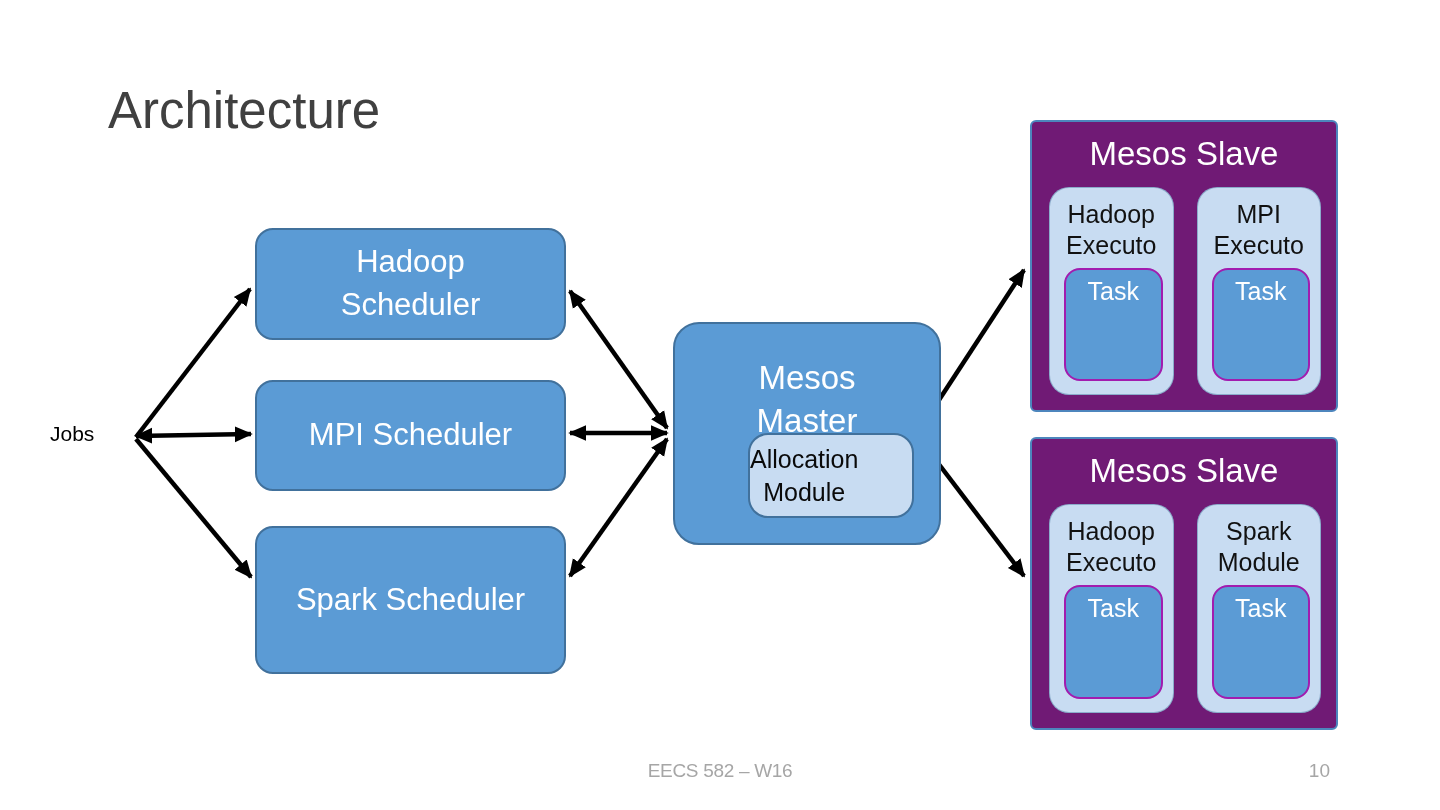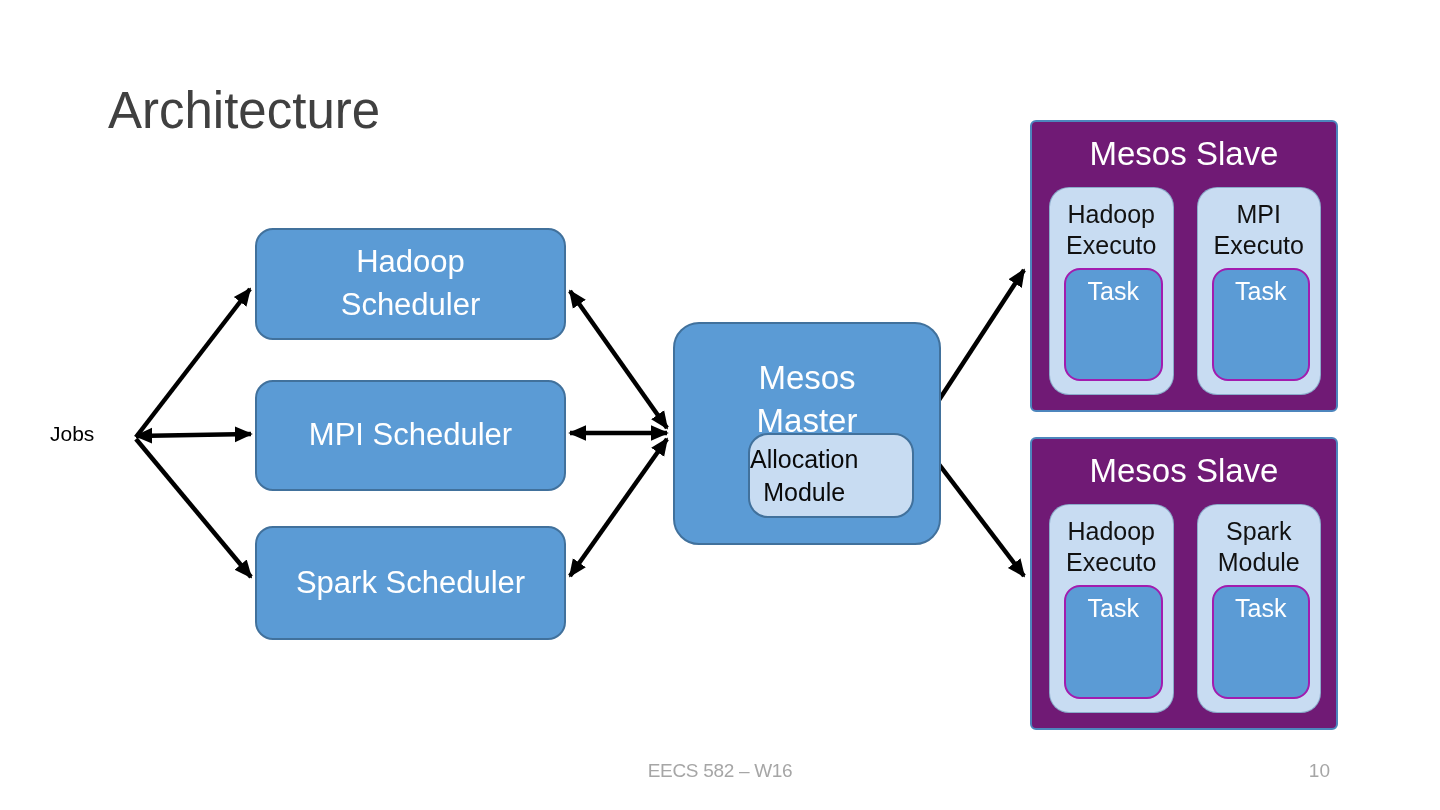--- a/index.html
+++ b/index.html
@@ -17,21 +17,21 @@
   svg.arrows{position:absolute;left:0;top:0;width:1440px;height:810px;z-index:1;}
   svg.arrows line{stroke:#000;stroke-width:4.5;}
   .box{
     position:absolute;z-index:2;background:#5b9bd5;border:2px solid #41719c;
     color:#fff;display:flex;align-items:center;justify-content:center;
     text-align:center;white-space:pre-line;box-sizing:border-box;
   }
   .sched{left:255px;width:311px;border-radius:18px;font-size:31px;line-height:1.38;}
   #sched-hadoop{top:228px;height:112px;}
   #sched-mpi{top:380px;height:111px;}
-  #sched-spark{top:526px;height:114px;}
+  #sched-spark{top:526px;height:148px;}
   #master{left:673px;top:322px;width:268px;height:223px;border-radius:26px;display:block;}
   .master-title{
     margin-top:15px;text-align:center;font-size:33px;line-height:1.3;color:#fff;
     white-space:pre-line;
   }
   #alloc{
     position:absolute;left:25px;right:25px;top:109px;bottom:25px;
     background:#c8dcf2;border:2px solid #41719c;border-radius:20px;color:#0a0a0a;
     font-size:25px;line-height:1.3;display:flex;align-items:center;
     text-align:center;white-space:pre-line;box-sizing:border-box;margin-left:48px;

